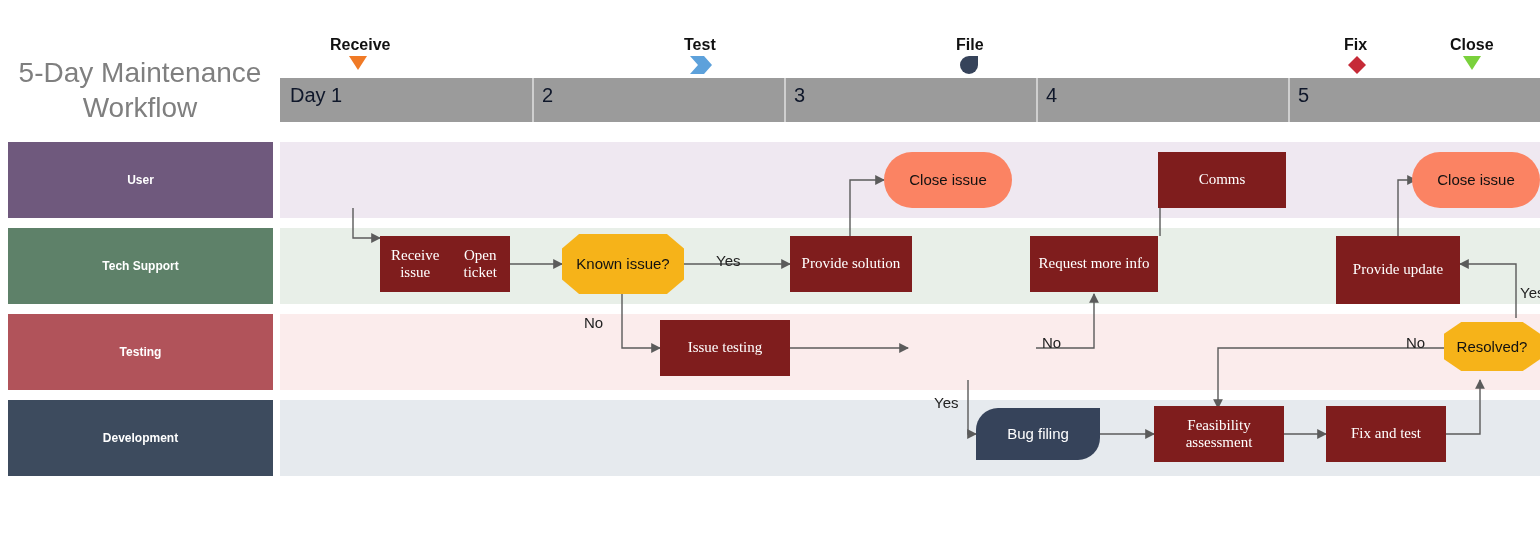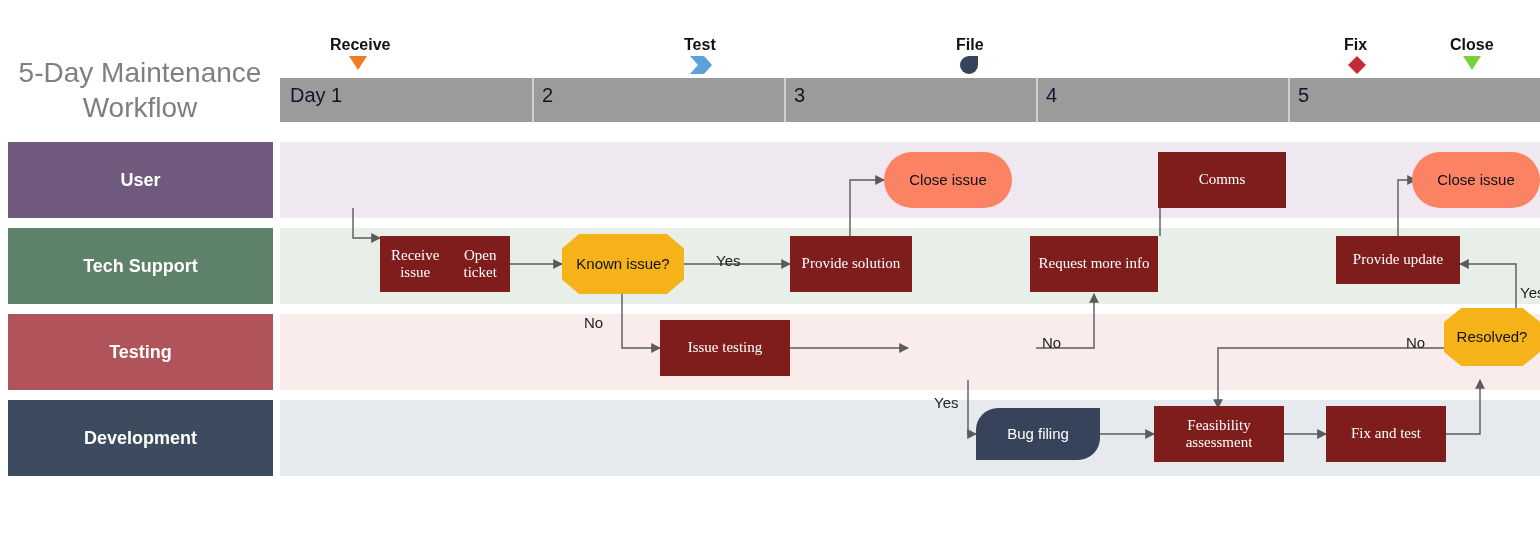--- a/index.html
+++ b/index.html
@@ -3,21 +3,21 @@
 <meta charset="utf-8">
 <style>
 html,body{margin:0;padding:0;background:#fff;font-family:"Segoe UI",Arial,sans-serif;}
 .canvas{position:relative;width:1540px;height:540px;}
 .title{position:absolute;left:0;top:55px;width:280px;text-align:center;color:#7f7f7f;font-size:28px;line-height:1.25;}
 .timeline-bar{position:absolute;left:280px;top:78px;width:1260px;height:44px;background:#9b9b9b;}
 .day-tick{position:absolute;top:0;bottom:0;width:2px;background:#cfcfcf;}
 .day-label{position:absolute;top:6px;font-size:20px;color:#0f172a;}
 .tl-marker-label{position:absolute;top:36px;font-weight:600;font-size:16px;color:#111;}
 .tl-marker{position:absolute;top:56px;}
-.lane-label{position:absolute;left:8px;width:265px;height:76px;display:flex;align-items:center;justify-content:center;color:#fff;font-weight:600;font-size:18px;}
+.lane-label{position:absolute;left:8px;width:265px;height:76px;display:flex;align-items:center;justify-content:center;color:#fff;font-weight:600;font-size:12px;}
 .lane-bg{position:absolute;left:280px;width:1260px;height:76px;}
 .node{position:absolute;display:flex;align-items:center;justify-content:center;text-align:center;font-size:15px;line-height:1.15;box-sizing:border-box;color:#fff;}
 .pill{background:#fb8363;border-radius:28px;color:#111;}
 .rect{background:#7f1d1d;font-family:Liberation Serif, serif;}
 .dec{background:#f6b319;color:#111;}
 .doc{background:#36435a;border-radius:22px 0 22px 0;}
 .edge-label{position:absolute;font-size:15px;color:#222;}
 svg.wires{position:absolute;left:0;top:0;width:1540px;height:540px;pointer-events:none;}
 </style>
 </head>
@@ -141,23 +141,23 @@
   <div class="node rect" style="left:1030px;top:236px;width:128px;height:56px">Request more info</div>
 
   <div class="node rect" style="left:1158px;top:152px;width:128px;height:56px">Comms</div>
 
   <div class="node doc" style="left:976px;top:408px;width:124px;height:52px">Bug filing</div>
 
   <div class="node rect" style="left:1154px;top:406px;width:130px;height:56px">Feasibility assessment</div>
 
   <div class="node rect" style="left:1326px;top:406px;width:120px;height:56px">Fix and test</div>
 
-  <div class="node dec" style="left:1444px;top:308px;width:96px;height:58px;clip-path:polygon(18% 0,82% 0,100% 24%,100% 76%,82% 100%,18% 100%,0 76%,0 24%)">Resolved?</div>
+  <div class="node dec" style="left:1444px;top:322px;width:96px;height:49px;clip-path:polygon(18% 0,82% 0,100% 24%,100% 76%,82% 100%,18% 100%,0 76%,0 24%)">Resolved?</div>
 
-  <div class="node rect" style="left:1336px;top:236px;width:124px;height:48px">Provide update</div>
+  <div class="node rect" style="left:1336px;top:236px;width:124px;height:68px">Provide update</div>
 
   <div class="node pill" style="left:1412px;top:152px;width:128px;height:56px">Close issue</div>
 
   <div class="edge-label" style="left:716px;top:252px">Yes</div>
   <div class="edge-label" style="left:584px;top:314px">No</div>
   <div class="edge-label" style="left:1042px;top:334px">No</div>
   <div class="edge-label" style="left:934px;top:394px">Yes</div>
   <div class="edge-label" style="left:1520px;top:284px">Yes</div>
   <div class="edge-label" style="left:1406px;top:334px">No</div>
 

